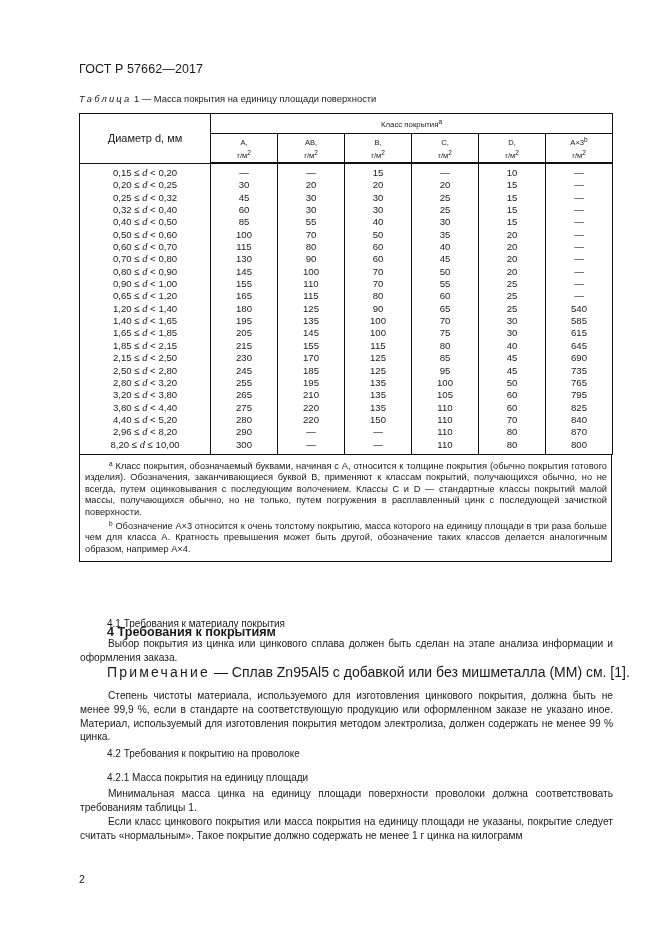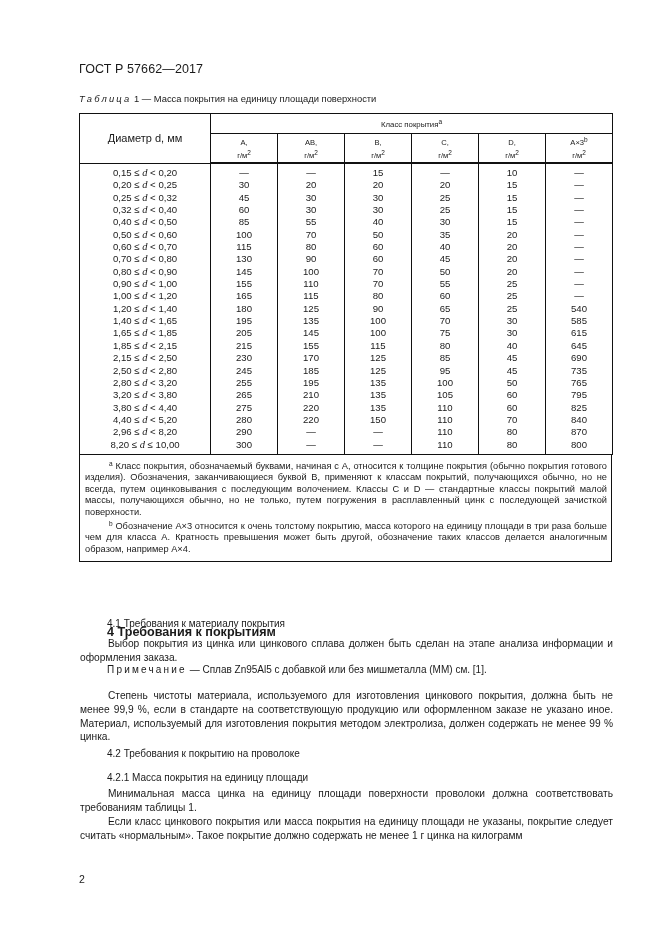--- a/index.html
+++ b/index.html
@@ -55,21 +55,21 @@
     }
     .h2 {
       position: absolute; left: 107px; font-size: 10px; font-weight: normal;
     }
     .para {
       position: absolute; left: 79px; width: 533px;
       font-size: 10.2px; line-height: 13.8px; text-align: justify; margin: 1px;
       text-indent: 28px;
     }
     .note-line {
-      position: absolute; left: 107px; top: 664px; font-size: 10px;
+      position: absolute; left: 107px; top: 664px; font-size: 14px;
     }
     .note-line .spaced { letter-spacing: 2.2px; }
     .page-num {
       position: absolute; left: 79px; top: 873px; font-size: 10.5px;
     }
   </style>
 </head>
 <body>
 
 <div class="doc-id">ГОСТ Р 57662—2017</div>
@@ -188,21 +188,21 @@
         <tr>
           <td class="diam"><span>0,90 ≤ </span><i>d</i><span> &lt; 1,00</span></td>
           <td>155</td>
           <td>110</td>
           <td>70</td>
           <td>55</td>
           <td>25</td>
           <td>—</td>
         </tr>
         <tr>
-          <td class="diam"><span>1,00 ≤ </span><i>d</i><span>  &lt; 1,20</span></td>
+          <td class="diam"><span>0,65 ≤ </span><i>d</i><span>  &lt; 1,20</span></td>
           <td>165</td>
           <td>115</td>
           <td>80</td>
           <td>60</td>
           <td>25</td>
           <td>—</td>
         </tr>
         <tr>
           <td class="diam"><span>1,20 ≤ </span><i>d</i><span>  &lt; 1,40</span></td>
           <td>180</td>

